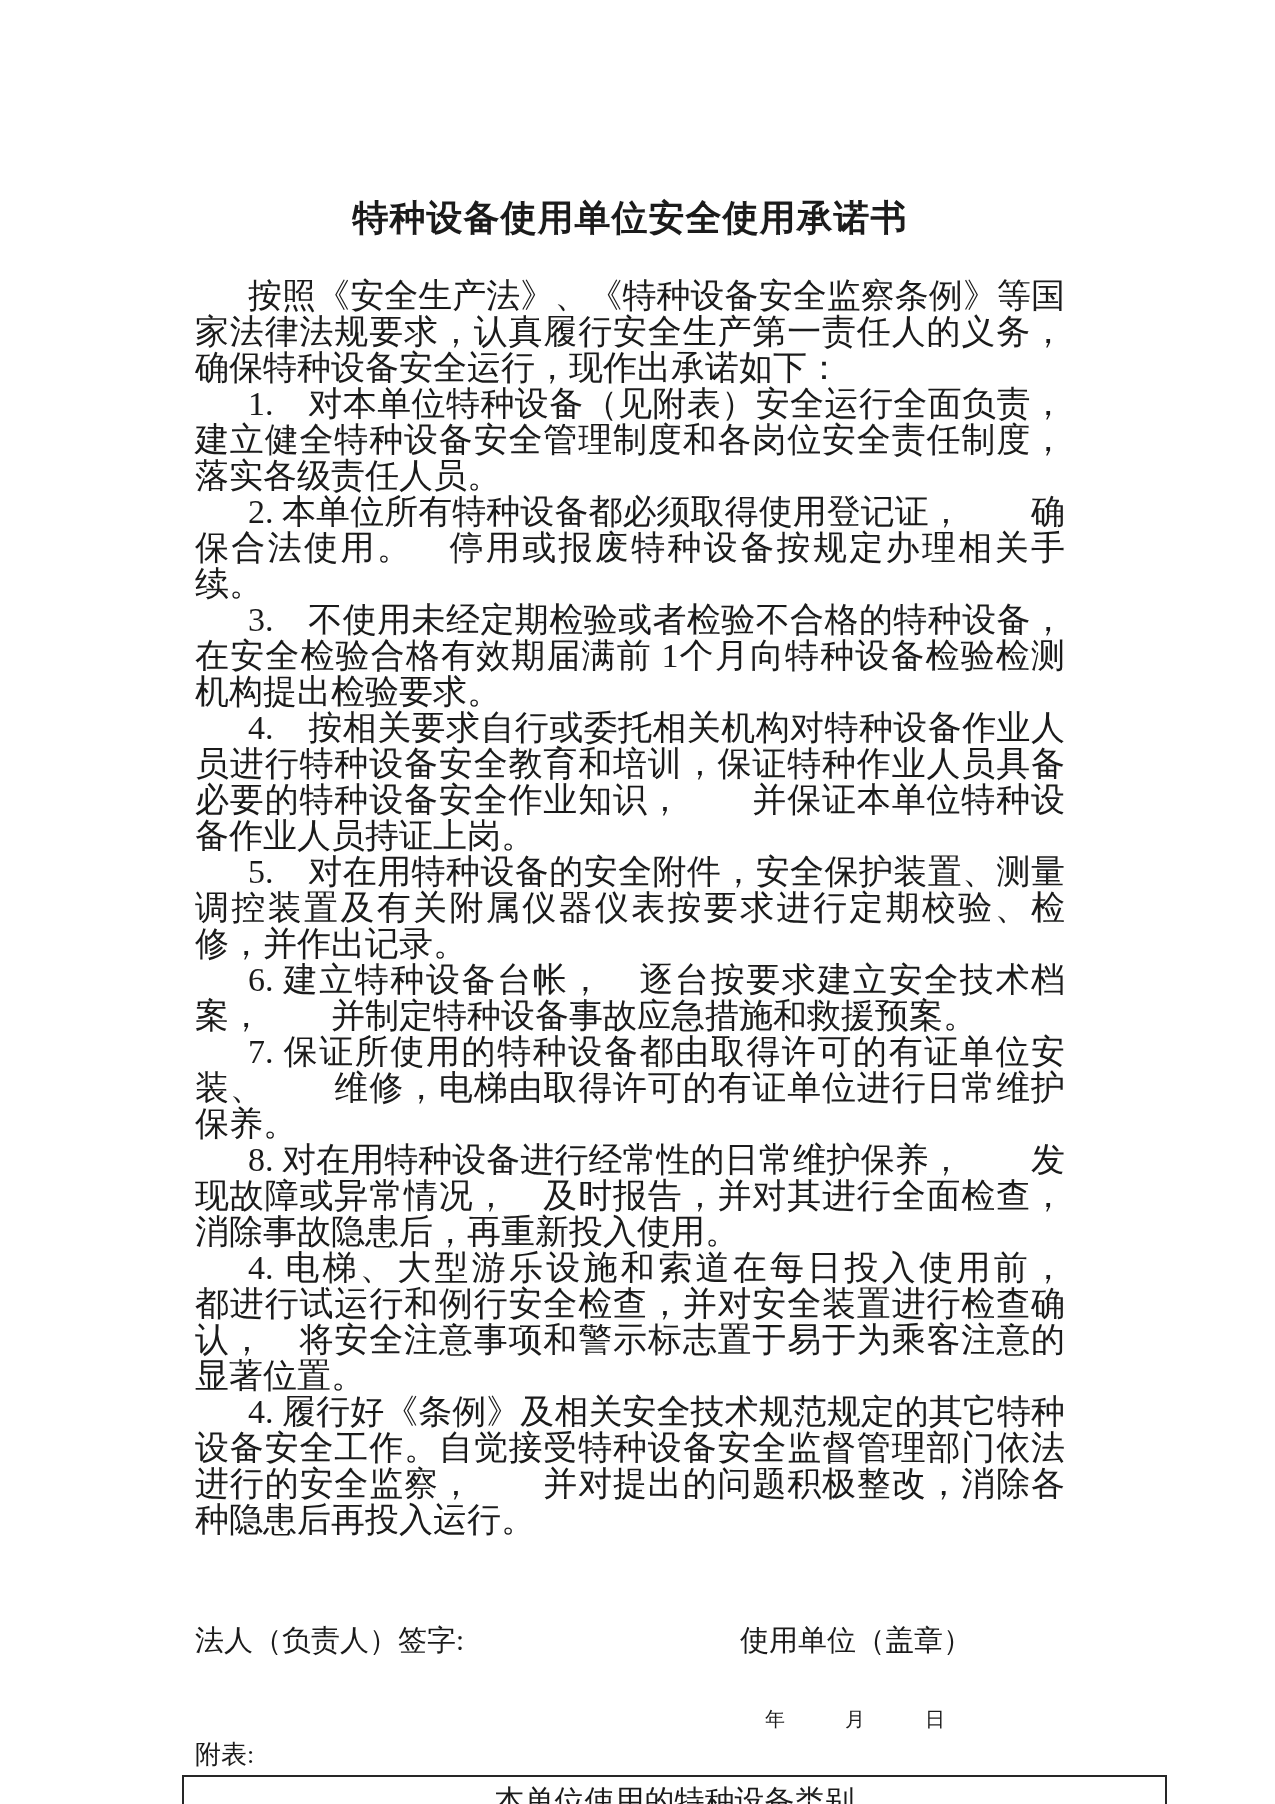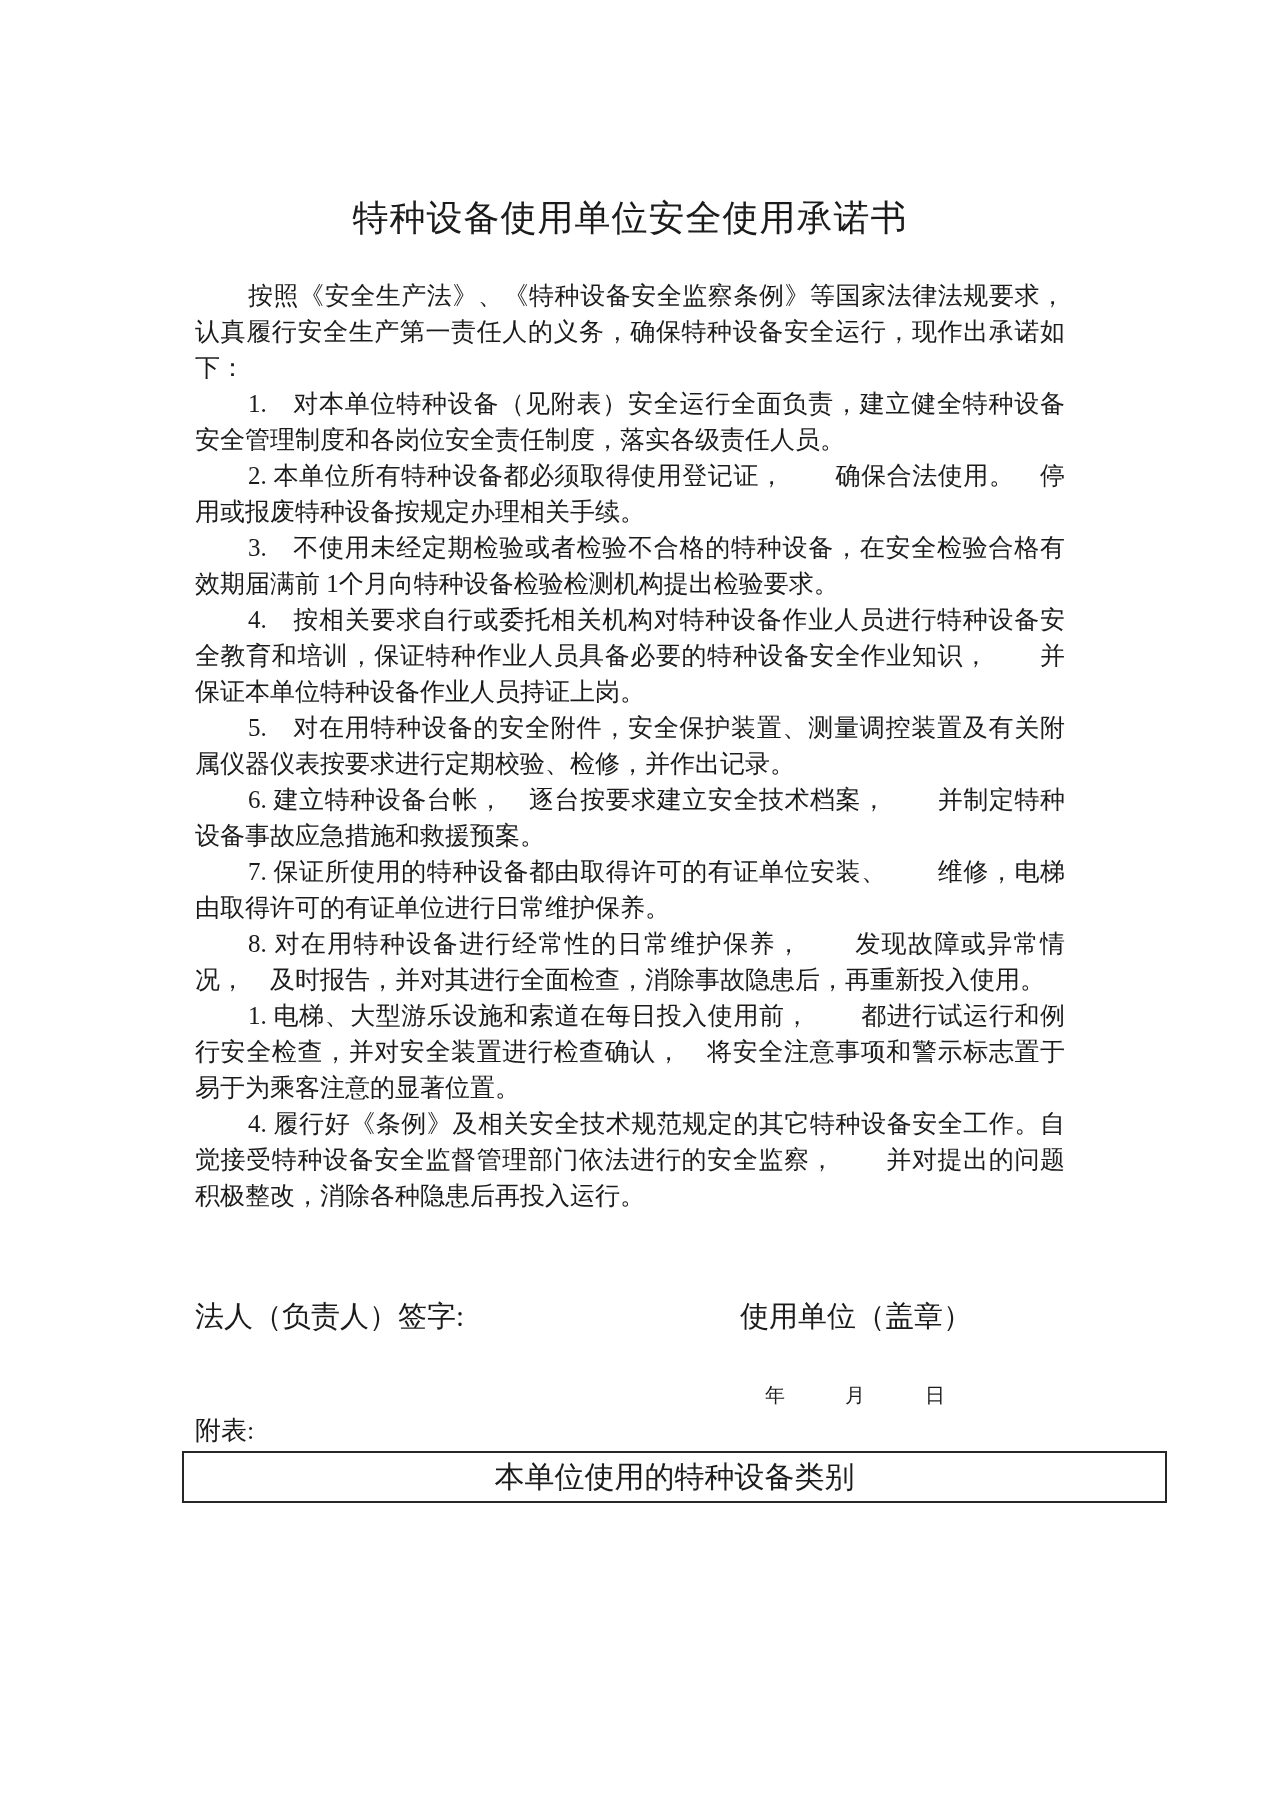--- a/index.html
+++ b/index.html
@@ -13,28 +13,28 @@
     height: 1804px;
     background: #ffffff;
     box-sizing: border-box;
     padding: 198px 210px 0 195px;
     font-family: "Liberation Serif", "DejaVu Serif", serif;
     color: #1b1b1b;
     overflow: hidden;
   }
   .doc-title {
     font-size: 36px;
-    font-weight: normal;
+    font-weight: bold;
     line-height: 40px;
     text-align: center;
     letter-spacing: 1px;
     margin: 0 0 40px 0;
   }
   .para {
-    font-size: 25px;
+    font-size: 34px;
     line-height: 36px;
     text-align: justify;
     text-indent: 53px;
     margin: 0;
     word-break: break-all;
     font-family: Liberation Serif, serif;
   }
   .sig-row {
     position: relative;
     margin-top: 84px;
@@ -85,21 +85,21 @@
 
   <p class="para">按照《安全生产法》、《特种设备安全监察条例》等国家法律法规要求，认真履行安全生产第一责任人的义务，确保特种设备安全运行，现作出承诺如下：</p>
   <p class="para">1.　对本单位特种设备（见附表）安全运行全面负责，建立健全特种设备安全管理制度和各岗位安全责任制度，落实各级责任人员。</p>
   <p class="para">2. 本单位所有特种设备都必须取得使用登记证，　　确保合法使用。　停用或报废特种设备按规定办理相关手续。</p>
   <p class="para">3.　不使用未经定期检验或者检验不合格的特种设备，在安全检验合格有效期届满前 1个月向特种设备检验检测机构提出检验要求。</p>
   <p class="para">4.　按相关要求自行或委托相关机构对特种设备作业人员进行特种设备安全教育和培训，保证特种作业人员具备必要的特种设备安全作业知识，　　并保证本单位特种设备作业人员持证上岗。</p>
   <p class="para">5.　对在用特种设备的安全附件，安全保护装置、测量调控装置及有关附属仪器仪表按要求进行定期校验、检修，并作出记录。</p>
   <p class="para">6. 建立特种设备台帐，　逐台按要求建立安全技术档案，　　并制定特种设备事故应急措施和救援预案。</p>
   <p class="para">7. 保证所使用的特种设备都由取得许可的有证单位安装、　　维修，电梯由取得许可的有证单位进行日常维护保养。</p>
   <p class="para">8. 对在用特种设备进行经常性的日常维护保养，　　发现故障或异常情况，　及时报告，并对其进行全面检查，消除事故隐患后，再重新投入使用。</p>
-  <p class="para">1. 电梯、大型游乐设施和索道在每日投入使用前，　　都进行试运行和例行安全检查，并对安全装置进行检查确认，　将安全注意事项和警示标志置于易于为乘客注意的显著位置。</p>
+  <p class="para">4. 电梯、大型游乐设施和索道在每日投入使用前，　　都进行试运行和例行安全检查，并对安全装置进行检查确认，　将安全注意事项和警示标志置于易于为乘客注意的显著位置。</p>
   <p class="para">4. 履行好《条例》及相关安全技术规范规定的其它特种设备安全工作。自觉接受特种设备安全监督管理部门依法进行的安全监察，　　并对提出的问题积极整改，消除各种隐患后再投入运行。</p>
 
   <div class="sig-row">
     <span class="sig-left">法人（负责人）签字:</span>
     <span class="sig-right">使用单位（盖章）</span>
   </div>
 
   <div class="date-row">年　　　月　　　日</div>
 
   <div class="appendix-label">附表:</div>

